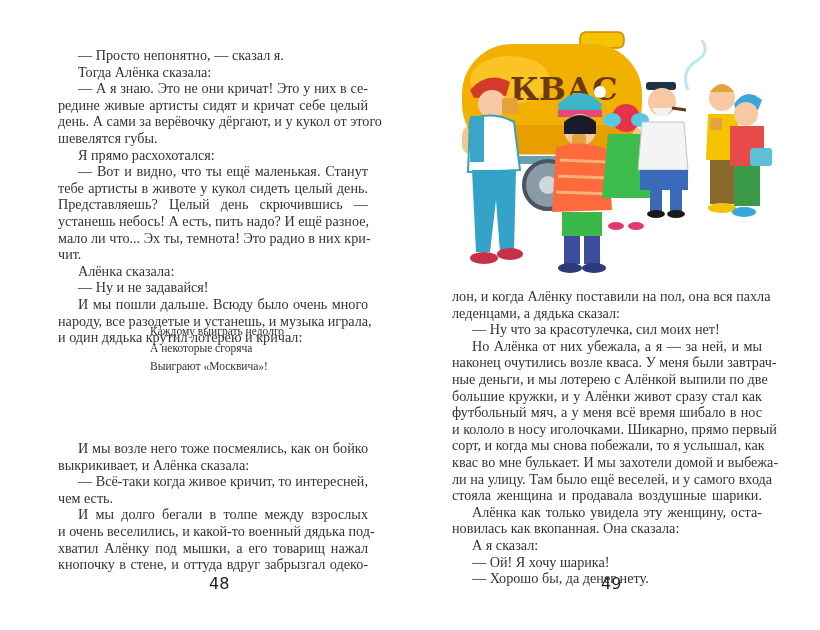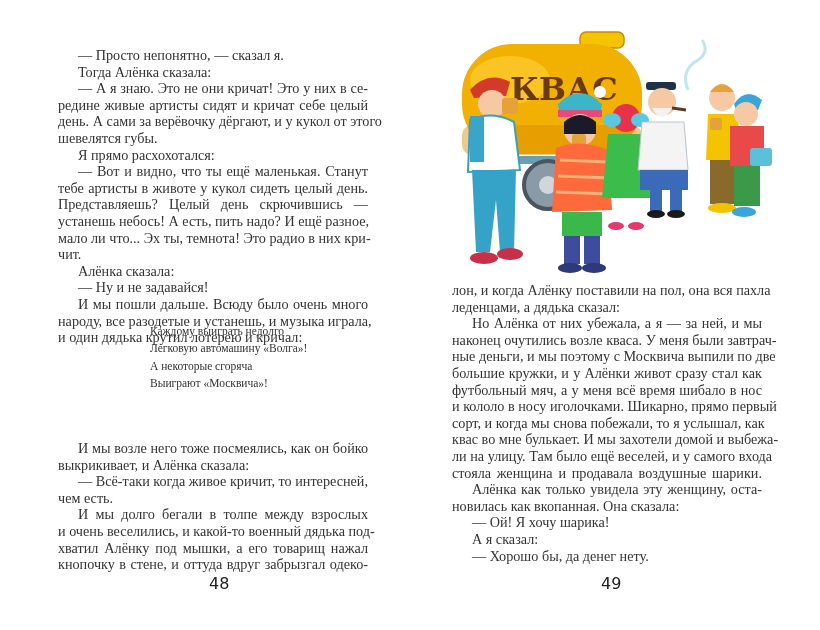--- a/index.html
+++ b/index.html
@@ -2,21 +2,21 @@
 <html><head>
 <meta charset="utf-8">
 <style>
   html, body { margin:0; padding:0; background:#ffffff; }
   body { width:820px; height:630px; position:relative; overflow:hidden; font-family:"DejaVu Serif","Liberation Serif",serif; color:#2a2a2a; }
   .page { position:absolute; top:0; height:630px; }
   .page-left { left:0; width:410px; }
   .page-right { left:410px; width:410px; }
   .col { position:absolute; font-family:"Liberation Serif","DejaVu Serif",serif; font-size:14.2px; line-height:16.6px; color:#333; }
   .col-left { left:58px; width:310px; top:47px; }
-  .col-right { left:42px; width:310px; top:282px; }
+  .col-right { left:42px; width:310px; top:288px; }
   .line { display:block; white-space:nowrap; text-align:justify; text-align-last:justify; height:16.6px; }
   .line.last { text-align-last:left; }
   .indent { padding-left:20px; }
   .poem { position:absolute; left:150px; top:323px; font-family:"Liberation Serif","DejaVu Serif",serif; font-size:11.5px; line-height:17.4px; color:#333; }
   .poem .pl { display:block; white-space:nowrap; }
   .pagenum { position:absolute; top:574px; font-family:"DejaVu Sans","Liberation Sans",sans-serif; font-weight:normal; font-size:16px; color:#222; }
   .pn-left { left:209px; }
   .pn-right { left:191px; }
   .illus { position:absolute; left:30px; top:30px; width:340px; height:255px; }
 </style>
@@ -39,21 +39,20 @@
       <span class="line">мало ли что... Эх ты, темнота! Это радио в них кри-</span>
       <span class="line last">чит.</span>
       <span class="line indent last">Алёнка сказала:</span>
       <span class="line indent last">— Ну и не задавайся!</span>
       <span class="line indent">И мы пошли дальше. Всюду было очень много</span>
       <span class="line">народу, все разодетые и устанешь, и музыка играла,</span>
       <span class="line last">и один дядька крутил лотерею и кричал:</span>
     </div>
   <div class="poem" id="poem">
       <span class="pl">Каждому выиграть недолго</span>
-      <span class="pl">Легковую автомашину «Волга»!</span>
       <span class="pl">А некоторые сгоряча</span>
       <span class="pl">Выиграют «Москвича»!</span>
     </div>
   <div class="col col-left" style="top:440px" id="left-after">
       <span class="line indent">И мы возле него тоже посмеялись, как он бойко</span>
       <span class="line last">выкрикивает, и Алёнка сказала:</span>
       <span class="line indent">— Всё-таки когда живое кричит, то интересней,</span>
       <span class="line last">чем есть.</span>
       <span class="line indent">И мы долго бегали в толпе между взрослых</span>
       <span class="line">и очень веселились, и какой-то военный дядька под-</span>
@@ -140,30 +139,31 @@
       <rect x="290" y="96" width="34" height="40" fill="#e84a4a"></rect>
       <rect x="310" y="118" width="22" height="18" rx="3" fill="#5cc0d8"></rect>
       <rect x="294" y="136" width="26" height="40" fill="#3a9a4a"></rect>
       <ellipse cx="304" cy="182" rx="12" ry="5" fill="#3aa5d8"></ellipse>
       <rect x="270" y="88" width="12" height="12" rx="2" fill="#e6a23a"></rect>
     </g>
   </svg>
   <div class="col col-right" id="right-text">
       <span class="line">лон, и когда Алёнку поставили на пол, она вся пахла</span>
       <span class="line last">леденцами, а дядька сказал:</span>
+      <span class="line indent last">— Ну что за красотулечка, сил моих нет!</span>
       <span class="line indent">Но Алёнка от них убежала, а я — за ней, и мы</span>
       <span class="line">наконец очутились возле кваса. У меня были завтрач-</span>
-      <span class="line">ные деньги, и мы поэтому с Москвича выпили по две</span>
+      <span class="line">ные деньги, и мы лотерею с Алёнкой выпили по две</span>
       <span class="line">большие кружки, и у Алёнки живот сразу стал как</span>
       <span class="line">футбольный мяч, а у меня всё время шибало в нос</span>
       <span class="line">и кололо в носу иголочками. Шикарно, прямо первый</span>
       <span class="line">сорт, и когда мы снова побежали, то я услышал, как</span>
       <span class="line">квас во мне булькает. И мы захотели домой и выбежа-</span>
       <span class="line">ли на улицу. Там было ещё веселей, и у самого входа</span>
       <span class="line">стояла женщина и продавала воздушные шарики.</span>
       <span class="line indent">Алёнка как только увидела эту женщину, оста-</span>
       <span class="line last">новилась как вкопанная. Она сказала:</span>
+      <span class="line indent last">А я сказал:</span>
       <span class="line indent last">— Ой! Я хочу шарика!</span>
-      <span class="line indent last">А я сказал:</span>
       <span class="line indent last">— Хорошо бы, да денег нету.</span>
     </div>
   <div class="pagenum pn-right">49</div>
 </div>
 
 </body></html>

